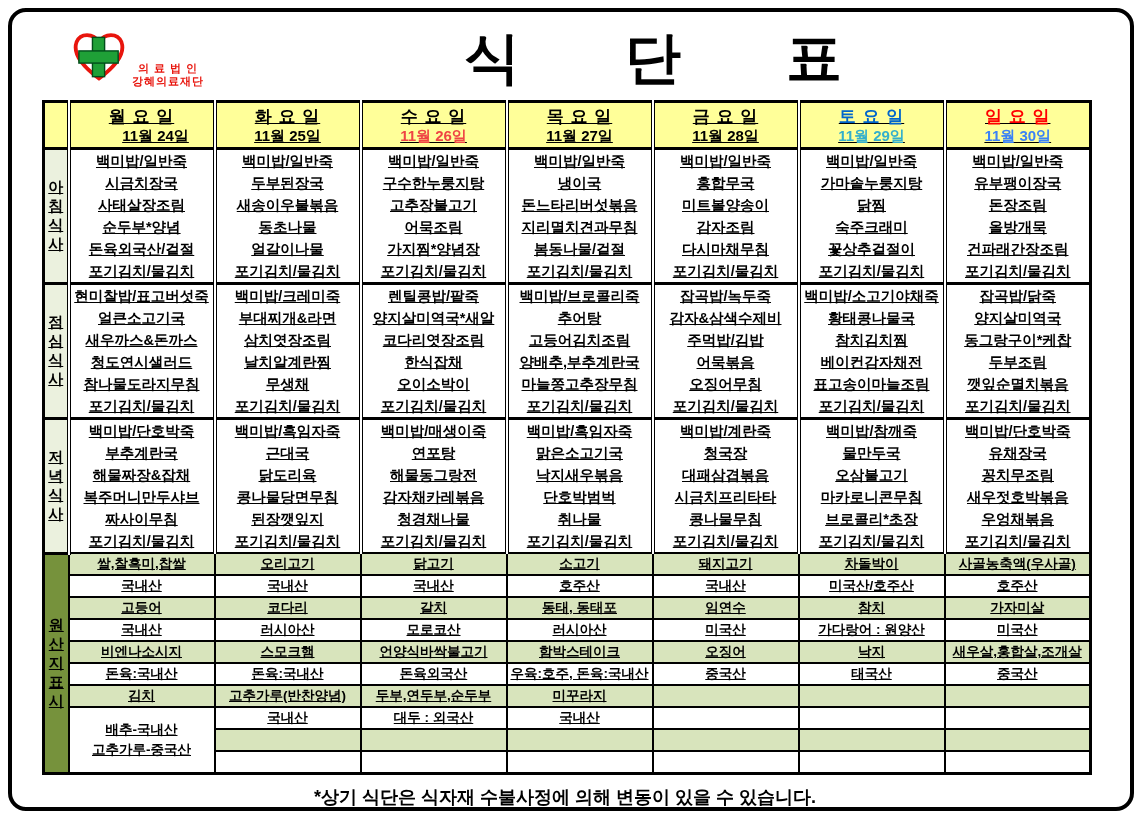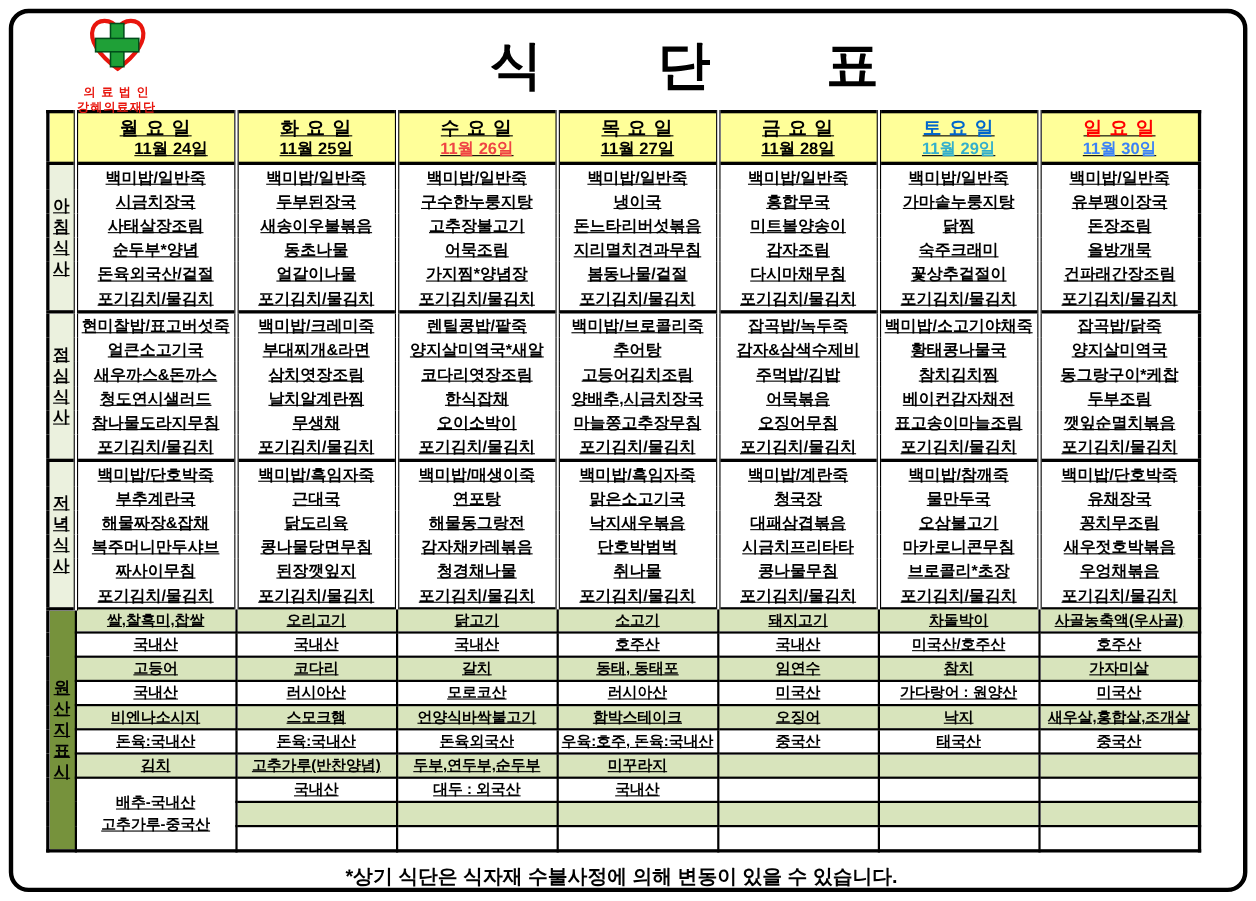--- a/index.html
+++ b/index.html
@@ -7,28 +7,28 @@
     width:1142px;height:819px;position:relative;
     font-family:"Liberation Sans","DejaVu Sans",sans-serif;
     font-weight:bold;color:#000;
   }
   .frame{
     position:absolute;left:8px;top:8px;right:8px;bottom:8px;
     border:4px solid #000;border-radius:18px;overflow:hidden;
   }
   
   .header{display:flex;align-items:center;height:78px;padding:8px 30px 0 58px;}
-  .logo-group{display:flex;align-items:center;gap:4px;flex-direction:column;}
+  .logo-group{display:flex;align-items:flex-end;gap:4px;}
   .org-text{
     color:var(--logo-red);font-size:11px;line-height:1.25;text-align:center;
     letter-spacing:1px;margin-right:2px;white-space:pre-line;
   }
   .hospital-name{color:var(--hospital-blue);font-size:37px;letter-spacing:-2px;}
   .title-wrap{flex:1;text-align:center;}
-  .page-title{font-size:48px;letter-spacing:105px;margin-right:-105px;white-space:nowrap;}
+  .page-title{font-size:56px;letter-spacing:105px;margin-right:-105px;white-space:nowrap;}
   
   table{border-collapse:collapse;table-layout:fixed;margin:2px 0 0 30px;border:3px solid #000;text-decoration:underline;}
   col.c-label{width:25px;} col.c-day{width:146px;}
   th,td{padding:0;text-align:center;font-weight:bold;overflow:hidden;vertical-align:middle;}
   .corner{background:var(--header-bg);border-bottom:3px solid #000;border-right:2px solid #000;}
   .day-th{background:var(--header-bg);border-left:4px double #000;border-bottom:3px solid #000;height:44px;}
   .day-name{font-size:17px;letter-spacing:1px;line-height:1.25;}
   .day-date{font-size:15px;line-height:1.15;}
   .meal-td{font-size:14.5px;height:22px;border-left:4px double #000;white-space:nowrap;}
   .sec-top{border-top:3px solid #000;}
@@ -201,21 +201,21 @@
           <td class="meal-td">코다리엿장조림</td>
           <td class="meal-td">고등어김치조림</td>
           <td class="meal-td">주먹밥/김밥</td>
           <td class="meal-td">참치김치찜</td>
           <td class="meal-td">동그랑구이*케찹</td>
         </tr>
         <tr>
           <td class="meal-td">청도연시샐러드</td>
           <td class="meal-td">날치알계란찜</td>
           <td class="meal-td">한식잡채</td>
-          <td class="meal-td">양배추,시금치장국</td>
+          <td class="meal-td">양배추,부추계란국</td>
           <td class="meal-td">어묵볶음</td>
           <td class="meal-td">베이컨감자채전</td>
           <td class="meal-td">두부조림</td>
         </tr>
         <tr>
           <td class="meal-td">참나물도라지무침</td>
           <td class="meal-td">무생채</td>
           <td class="meal-td">오이소박이</td>
           <td class="meal-td">마늘쫑고추장무침</td>
           <td class="meal-td">오징어무침</td>

